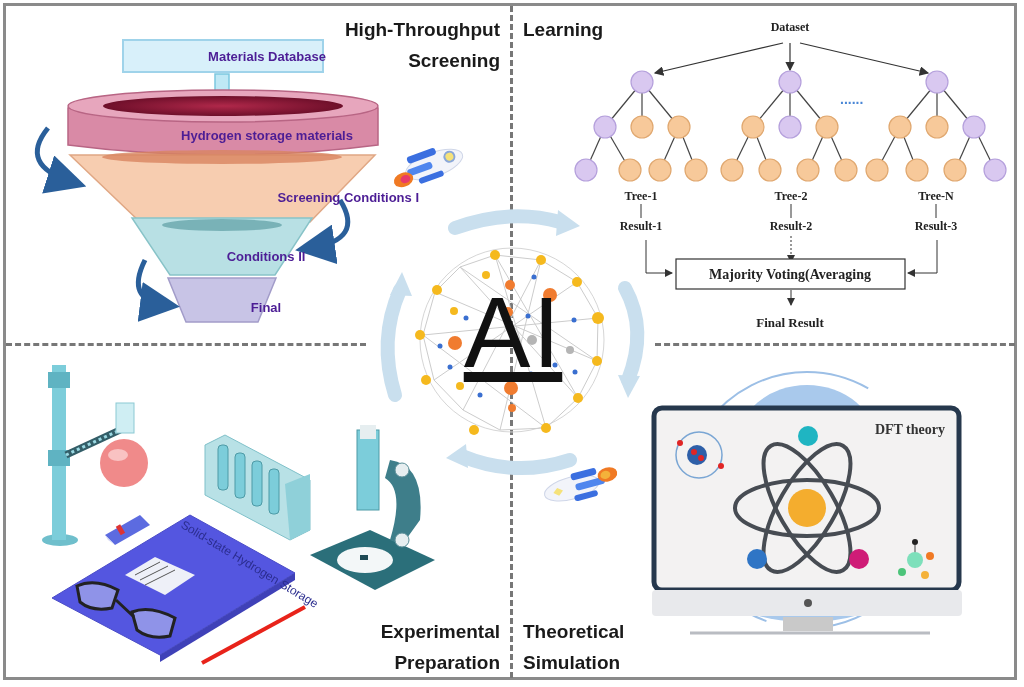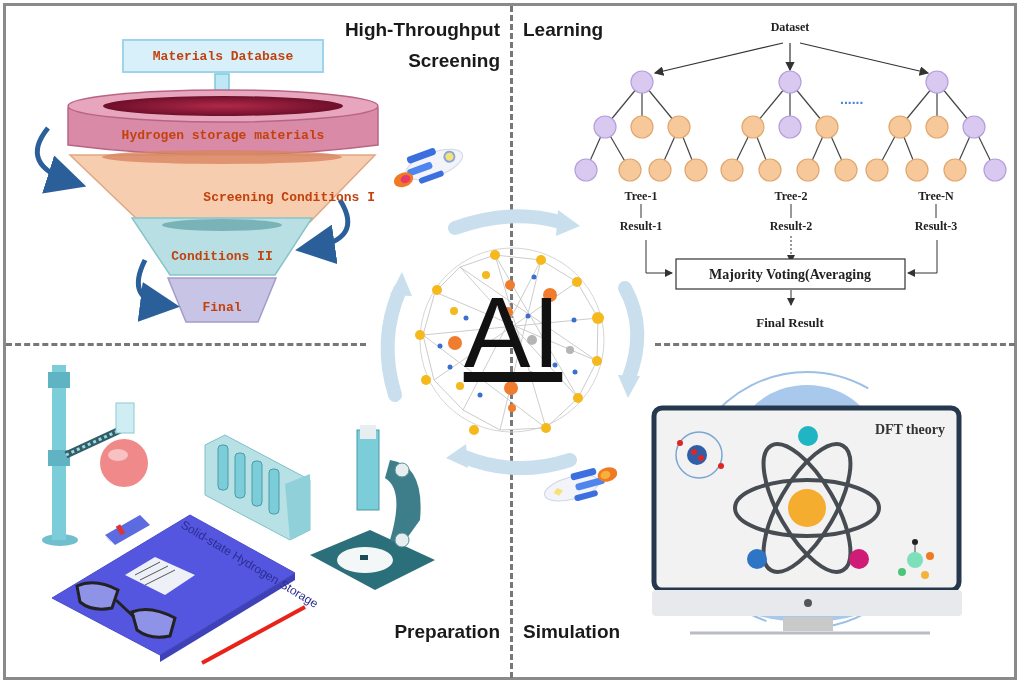--- a/index.html
+++ b/index.html
@@ -3,43 +3,45 @@
 <meta charset="utf-8">
 <style>
   html, body { margin:0; padding:0; background:#ffffff; }
   body { width:1024px; height:687px; position:relative; overflow:hidden; font-family:"Liberation Sans", sans-serif; }
   .frame { position:absolute; left:3px; top:3px; width:1014px; height:677px; border:3px solid #8a8a8a; background:#fff; box-sizing:border-box; }
   .vdash { position:absolute; left:510px; top:6px; height:672px; border-left:3px dashed #777; }
   .hdash-l { position:absolute; left:6px; top:343px; width:360px; border-top:3px dashed #777; }
   .hdash-r { position:absolute; left:655px; top:343px; width:360px; border-top:3px dashed #777; }
   .qlabel { position:absolute; font-family:"Liberation Sans", sans-serif; font-weight:bold; font-size:19px; color:#1a1a1a; line-height:31px; }
   .qlabel.right { text-align:right; }
-  .serif { font-family:Liberation Mono, monospace; font-weight:bold; color:#c2410c; }
+  .serif { font-family:Liberation Sans, sans-serif; font-weight:bold; color:#4c1d95;padding-left:44px; }
   svg { position:absolute; left:0; top:0; }
   .ai-text { position:absolute; left:448px; top:282px; width:130px; text-align:center; font-family:"Liberation Sans", sans-serif; font-size:100px; line-height:100px; color:#111; font-weight:normal; letter-spacing:2px;text-decoration:underline; }
 </style>
 </head>
 <body>
 
 <div class="frame"></div>
 <div class="vdash"></div>
 <div class="hdash-l"></div>
 <div class="hdash-r"></div>
 
 <div class="qlabel right" style="left:300px; top:14px; width:200px;">
   <div>High-Throughput</div>
   <div>Screening</div>
 </div>
 <div class="qlabel" style="left:523px; top:14px; width:150px;">
   <div>Learning</div>
 </div>
 <div class="qlabel right" style="left:300px; top:616px; width:200px;">
+  <div>Experimental</div>
   <div>Preparation</div>
 </div>
 <div class="qlabel" style="left:523px; top:616px; width:150px;">
+  <div>Theoretical</div>
   <div>Simulation</div>
 </div>
 
 <svg width="1024" height="687" viewBox="0 0 1024 687">
   <defs>
     <marker id="arrowK" markerWidth="8" markerHeight="8" refX="7" refY="4" orient="auto">
       <path d="M0,0 L8,4 L0,8 z" fill="#333"></path>
     </marker>
     <marker id="arrowB" markerWidth="8" markerHeight="8" refX="5" refY="4" orient="auto">
       <path d="M0,0 L8,4 L0,8 z" fill="#2a5f9a"></path>

